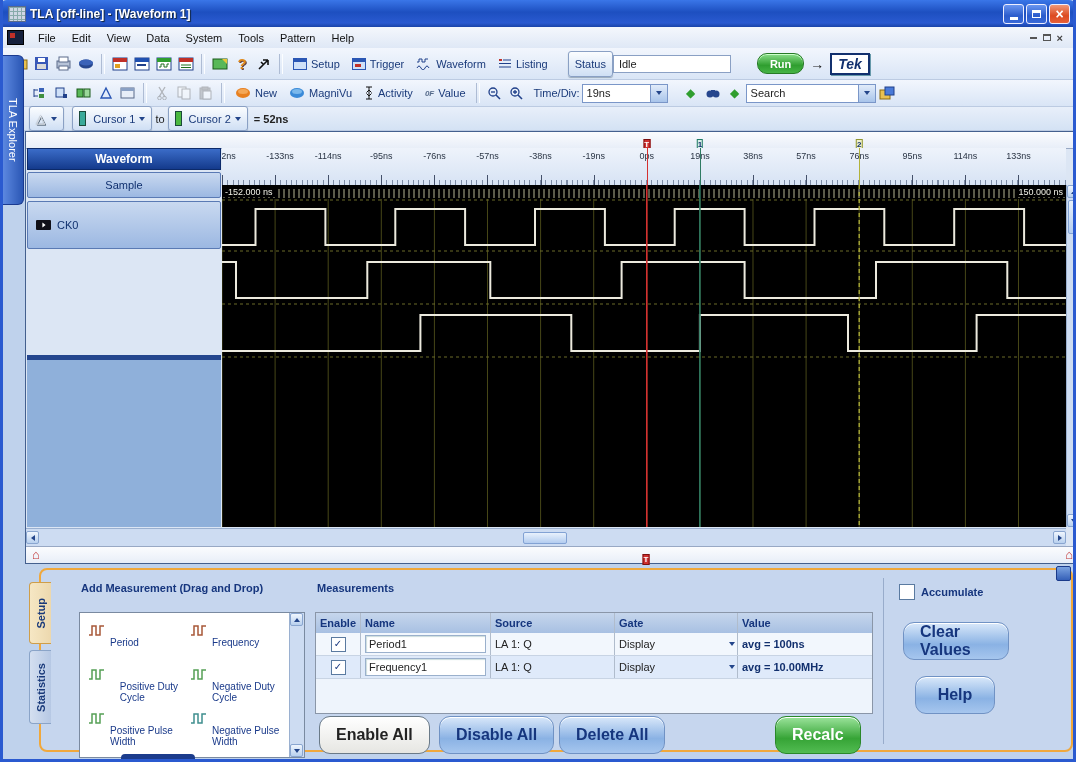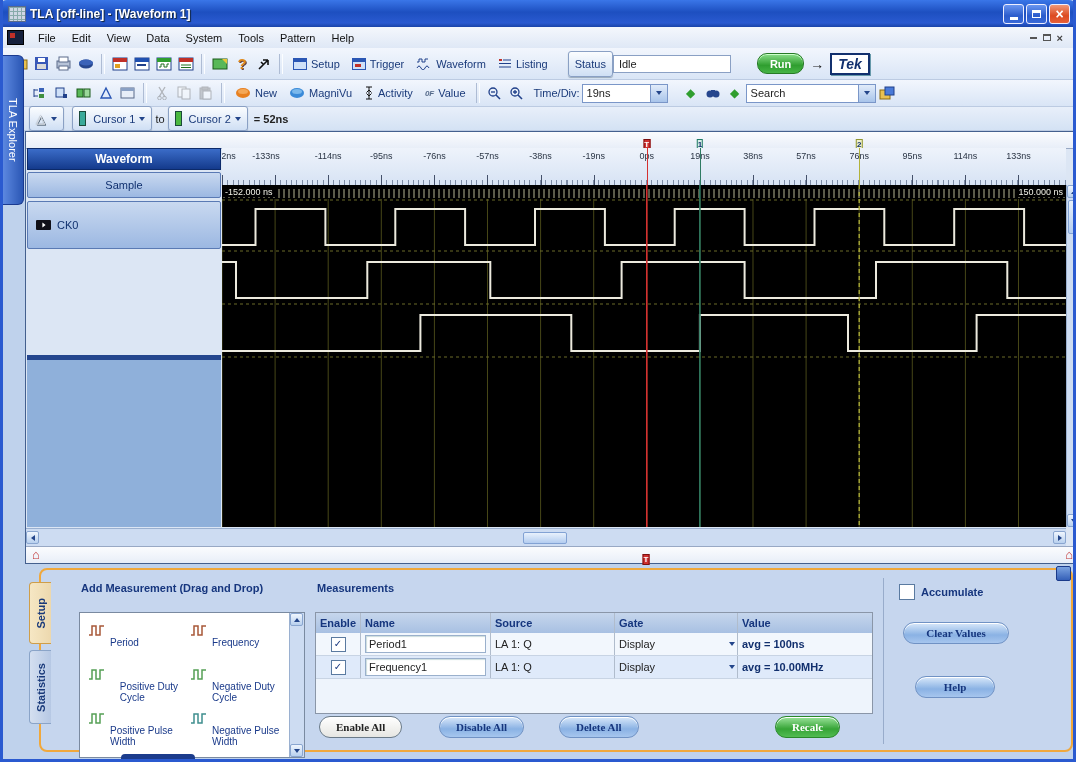--- a/index.html
+++ b/index.html
@@ -121,23 +121,23 @@
   .trow{display:flex;height:22px;align-items:stretch;}
   .thead{height:20px;background:linear-gradient(180deg,#c6d6ec,#a8c0e2);}
   .thead .tcell{font-weight:bold;color:#16367e;}
   .tcell{font-size:11px;color:#222;display:flex;align-items:center;padding:0 4px;border-right:1px solid #b0bccc;box-sizing:border-box;overflow:hidden;}
   .c0{width:45px;justify-content:center;} .c1{width:130px;} .c2{width:124px;} .c3{width:123px;position:relative;} .c4{flex:1;border-right:none;font-weight:bold;color:#12306e;}
   .r-odd{background:#f2f7fd;border-bottom:1px solid #c8d4e4;}
   .r-even{background:#dfeafa;border-bottom:1px solid #c8d4e4;}
   .cb{width:13px;height:13px;background:#fff;border:1px solid #5a7aa0;font-size:10px;line-height:12px;text-align:center;color:#16367e;}
   .namebox{background:#fff;border:1px solid #9ab0cc;box-shadow:inset 1px 1px 1px #cdd;padding:0 3px;height:16px;display:flex;align-items:center;flex:1;font-size:11px;}
   .gatearrow{position:absolute;right:2px;top:50%;transform:translateY(-50%);}
-  .pill{display:inline-flex;align-items:center;justify-content:center;height:22px;padding:0 16px;border-radius:11px;
-    font-size:11px;font-weight:bold;color:#16367e;background:linear-gradient(180deg,#d9e8fa,#8ab2e4 60%,#a6c6ee);
-    border:1px solid #7092c4;box-shadow:inset 0 1px 0 #fff;position:absolute;box-sizing:border-box;font-family:Liberation Serif, serif;}
+  .pill{display:inline-flex;align-items:center;justify-content:center;height:38px;padding:0 16px;border-radius:11px;
+    font-size:16px;font-weight:bold;color:#16367e;background:linear-gradient(180deg,#d9e8fa,#8ab2e4 60%,#a6c6ee);
+    border:1px solid #7092c4;box-shadow:inset 0 1px 0 #fff;position:absolute;box-sizing:border-box;}
   .pill.default{background:linear-gradient(180deg,#ffffff,#e6e6e2);border:1px solid #6a7a88;color:#222;}
   .pill.green{background:linear-gradient(180deg,#9ce49c,#36a436 60%,#52bc52);border:1px solid #2a882a;color:#fff;}
   .divider{position:absolute;left:880px;top:578px;width:1px;height:166px;background:#98accb;}
   .acc{position:absolute;left:896px;top:584px;display:flex;align-items:center;gap:6px;font-size:11px;font-weight:bold;color:#16367e;}
   .accbox{width:14px;height:14px;background:#fff;border:1px solid #5a7aa0;}
   .bottomtab{position:absolute;left:118px;top:754px;width:74px;height:8px;background:#1c3c8c;border-radius:4px 4px 0 0;}
 </style>
 </head>
 <body>
 
@@ -460,21 +460,21 @@
       <span class="sigicon">
           <span class="tri-r"></span>
         </span>
       <span>CK0</span>
     </div>
     <div class="leftfiller"></div>
 
     <div class="ruler" id="ruler">
         <span class="rlabel" style="left: 0px;">-152ns</span>
         <span class="rtick" style="left: 0px;"></span>
-        <span class="rlabel" style="left: 44px;">-133ns</span>
+        <span class="rlabel" style="left: 58px;">-133ns</span>
         <span class="rtick" style="left: 53.0993px;"></span>
         <span class="rlabel" style="left: 106.199px;">-114ns</span>
         <span class="rtick" style="left: 106.199px;"></span>
         <span class="rlabel" style="left: 159.298px;">-95ns</span>
         <span class="rtick" style="left: 159.298px;"></span>
         <span class="rlabel" style="left: 212.397px;">-76ns</span>
         <span class="rtick" style="left: 212.397px;"></span>
         <span class="rlabel" style="left: 265.497px;">-57ns</span>
         <span class="rtick" style="left: 265.497px;"></span>
         <span class="rlabel" style="left: 318.596px; text-align: center;">-38ns</span>

